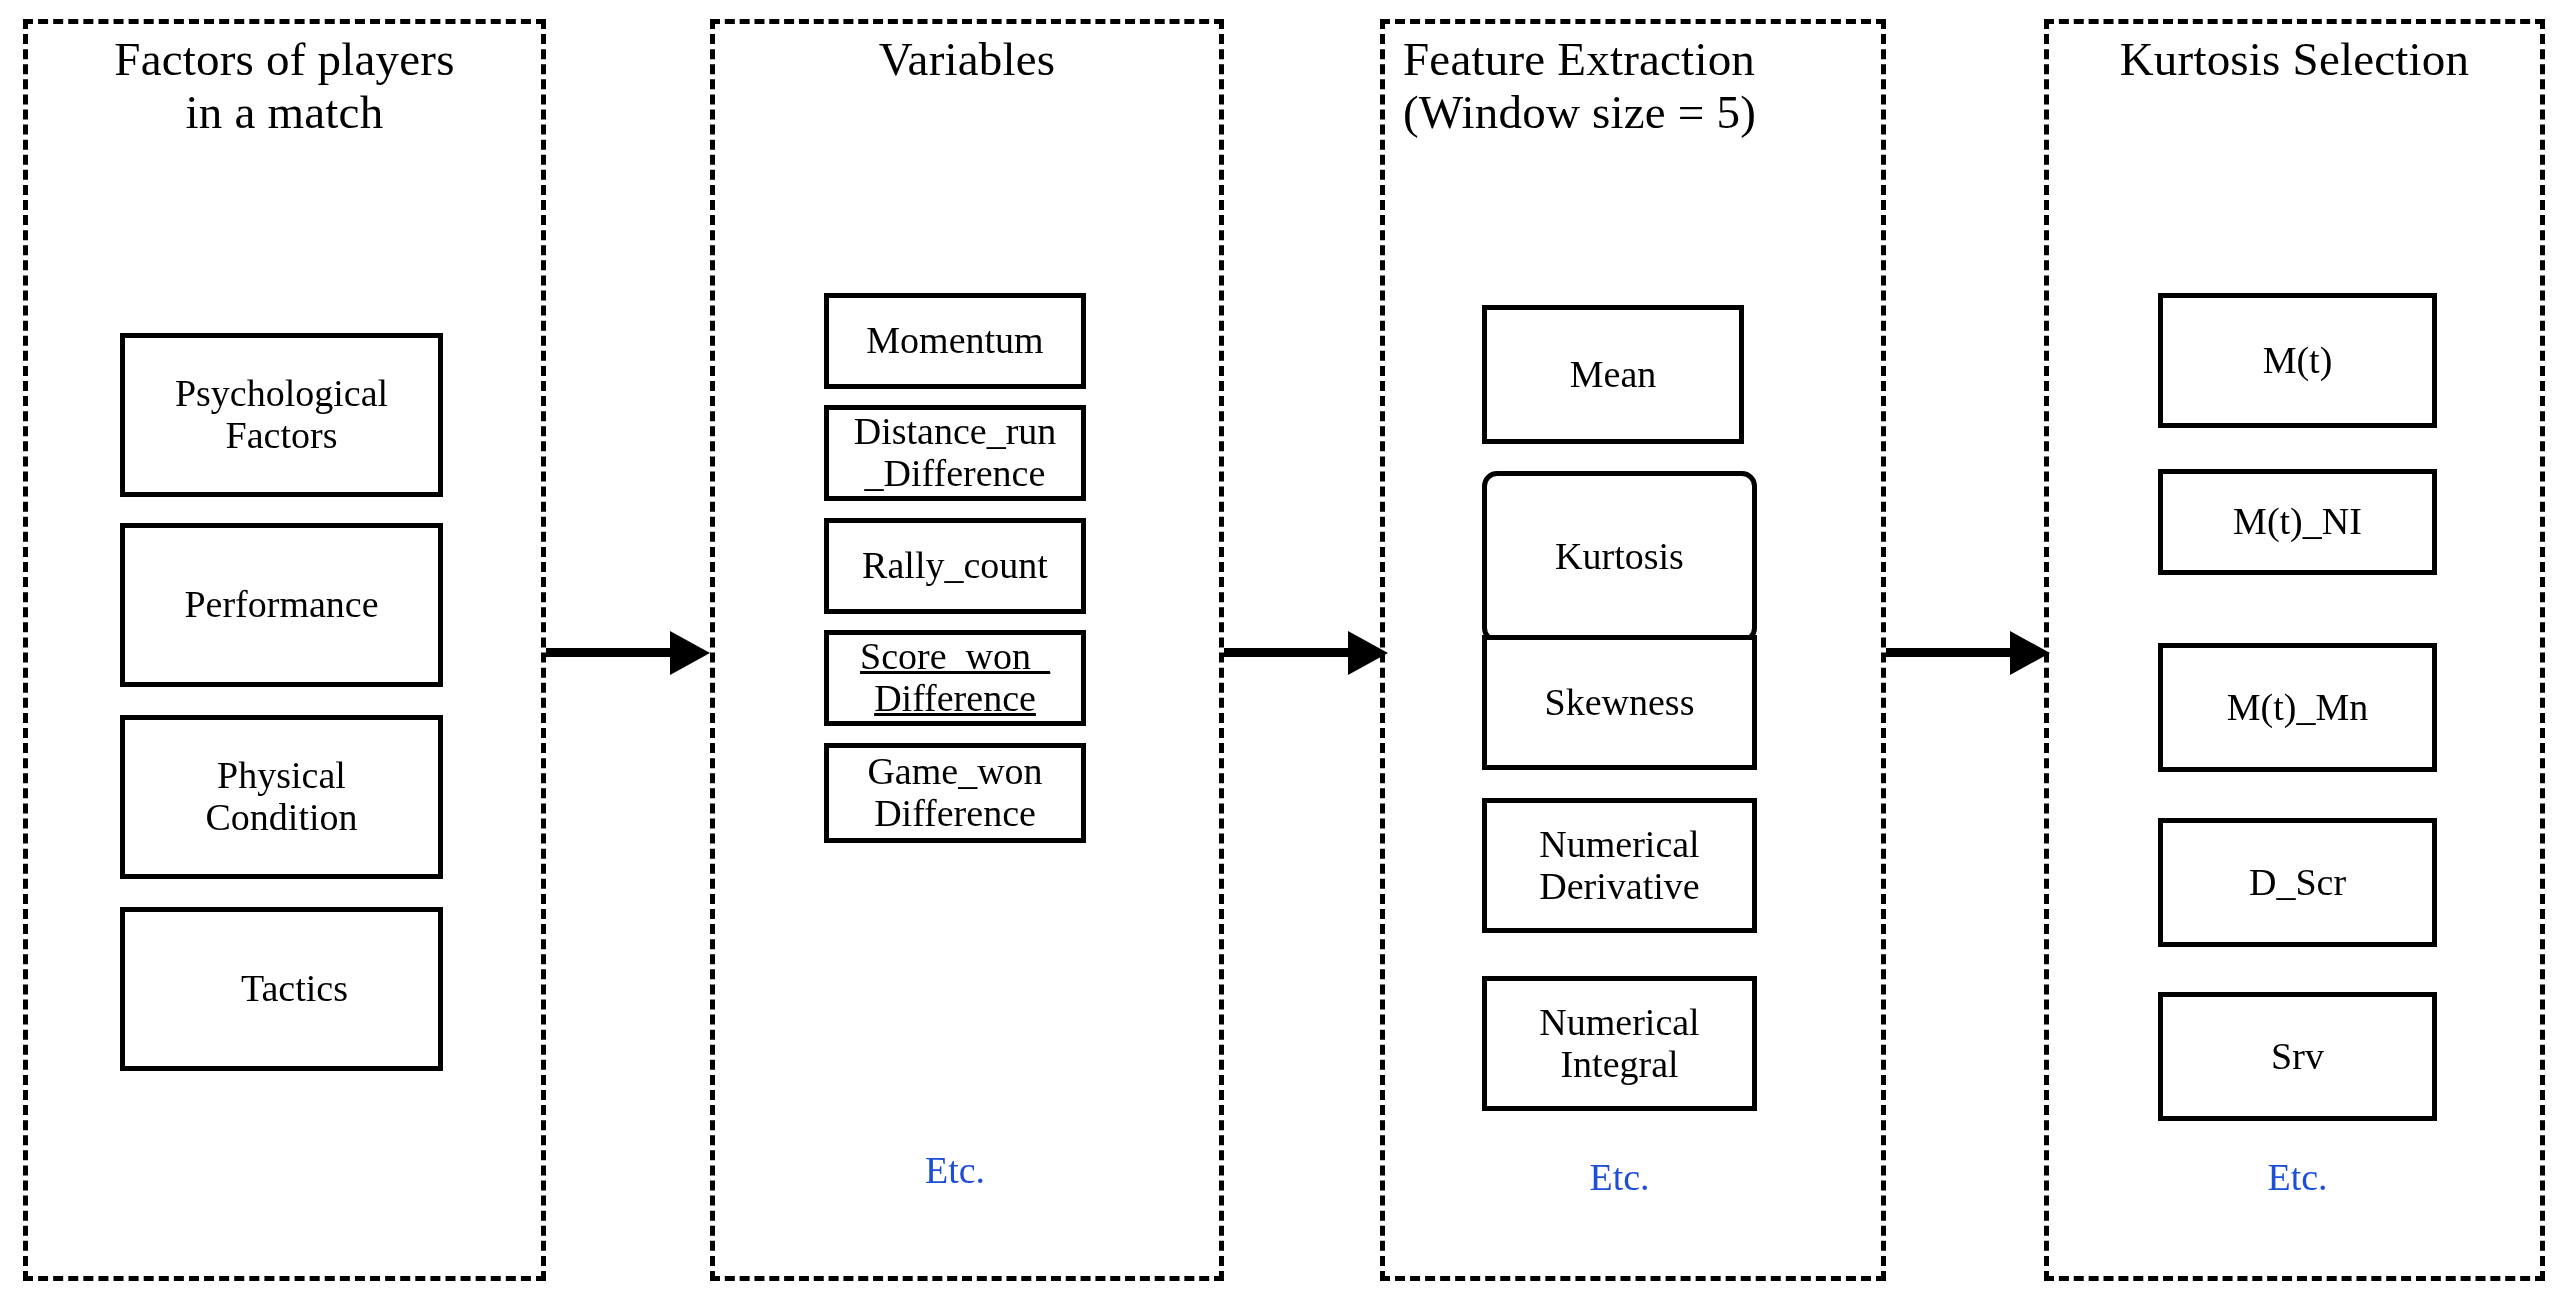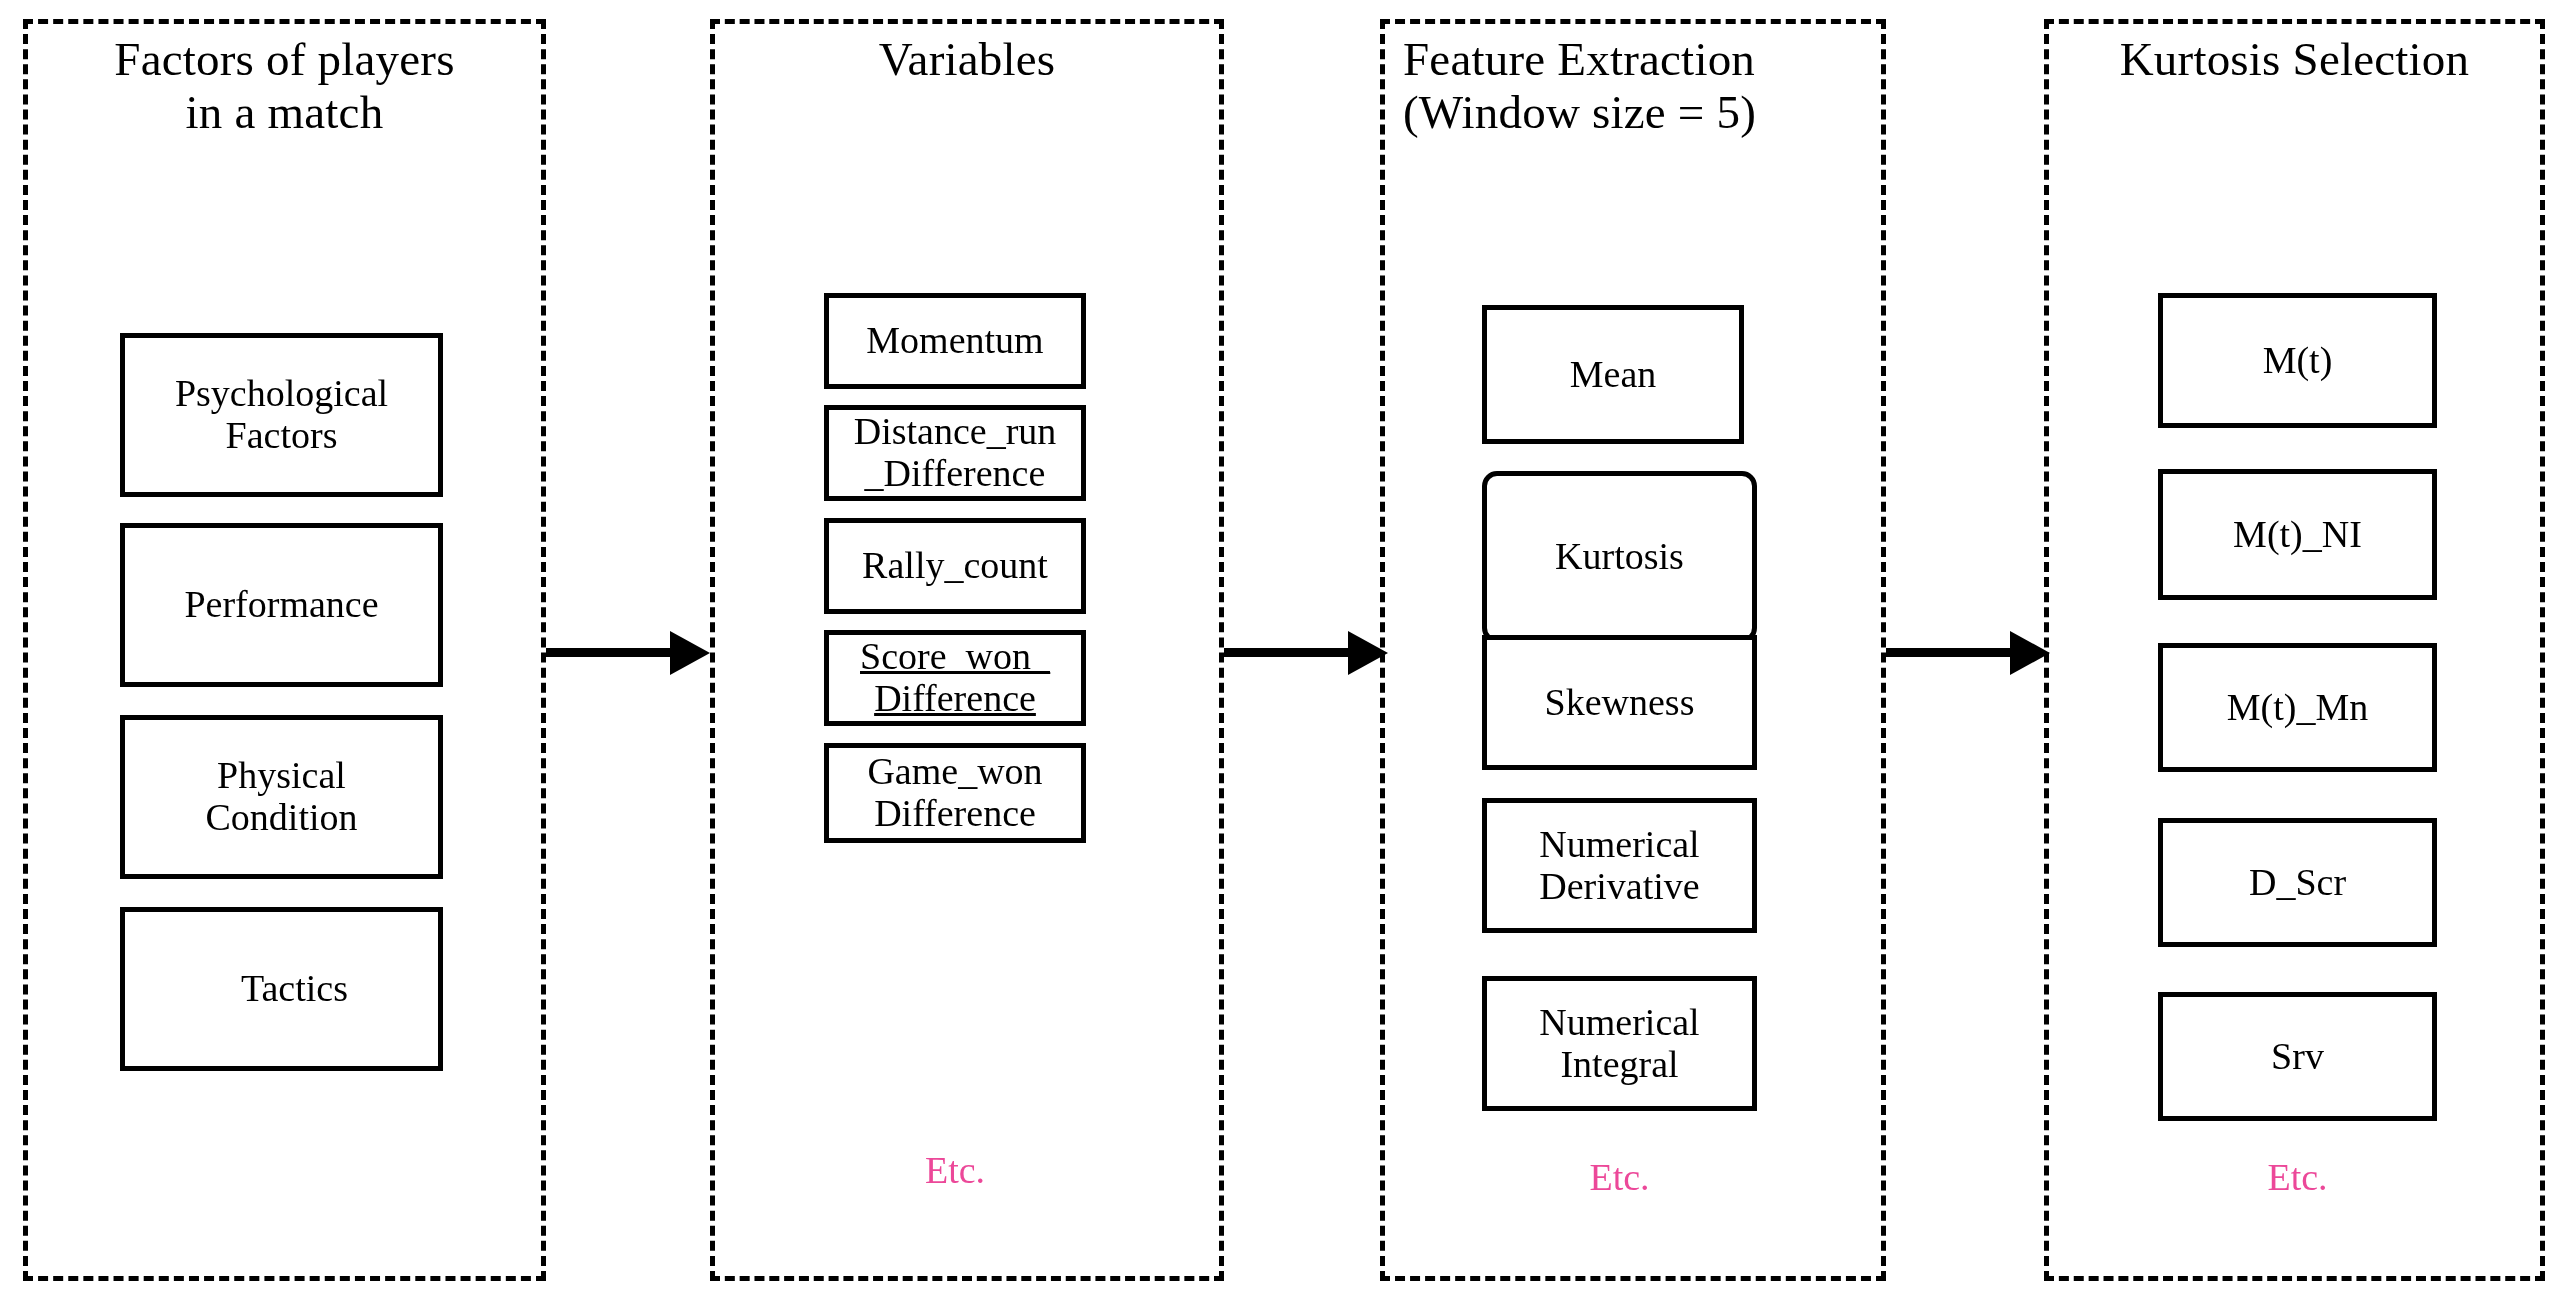--- a/index.html
+++ b/index.html
@@ -57,21 +57,21 @@
     line-height: 1.1;
     white-space: pre-line;
     padding: 0 5.2px;
   }
 
   .etc {
     position: absolute;
     text-align: center;
     font-size: 38px;
     line-height: 1;
-    color: #ec4899;
+    color: #1d4ed8;
   }
 
   
   .arrow {
     position: absolute;
     height: 8.7px;
   }
   .arrow .shaft {
     position: absolute;
     left: 0;
@@ -161,21 +161,21 @@
     <div class="shaft" style="width:127px;"></div>
     <div class="head" style="left:124px;"></div>
   </div>
 
   <div class="panel" style="left:2044px; top:19px; width:501px; height:1262px;"></div>
 
   <div class="panel-title" style="left:2044px; top:33px; width:501px;">Kurtosis Selection</div>
 
   <div class="node" style="left:2158px; top:293px; width:279px; height:135px;">M(t)</div>
 
-  <div class="node" style="left:2158px; top:469px; width:279px; height:131px;">M(t)_NI</div>
+  <div class="node" style="left:2158px; top:469px; width:279px; height:106px;">M(t)_NI</div>
 
   <div class="node" style="left:2158px; top:643px; width:279px; height:129px;">M(t)_Mn</div>
 
   <div class="node" style="left:2158px; top:992px; width:279px; height:129px;">Srv</div>
 
   <div class="node" style="left:2158px; top:818px; width:279px; height:129px;">D_Scr</div>
 
   <div class="etc" style="left:2158px; top:1158px; width:279px;">Etc.</div>
 
 </div>

